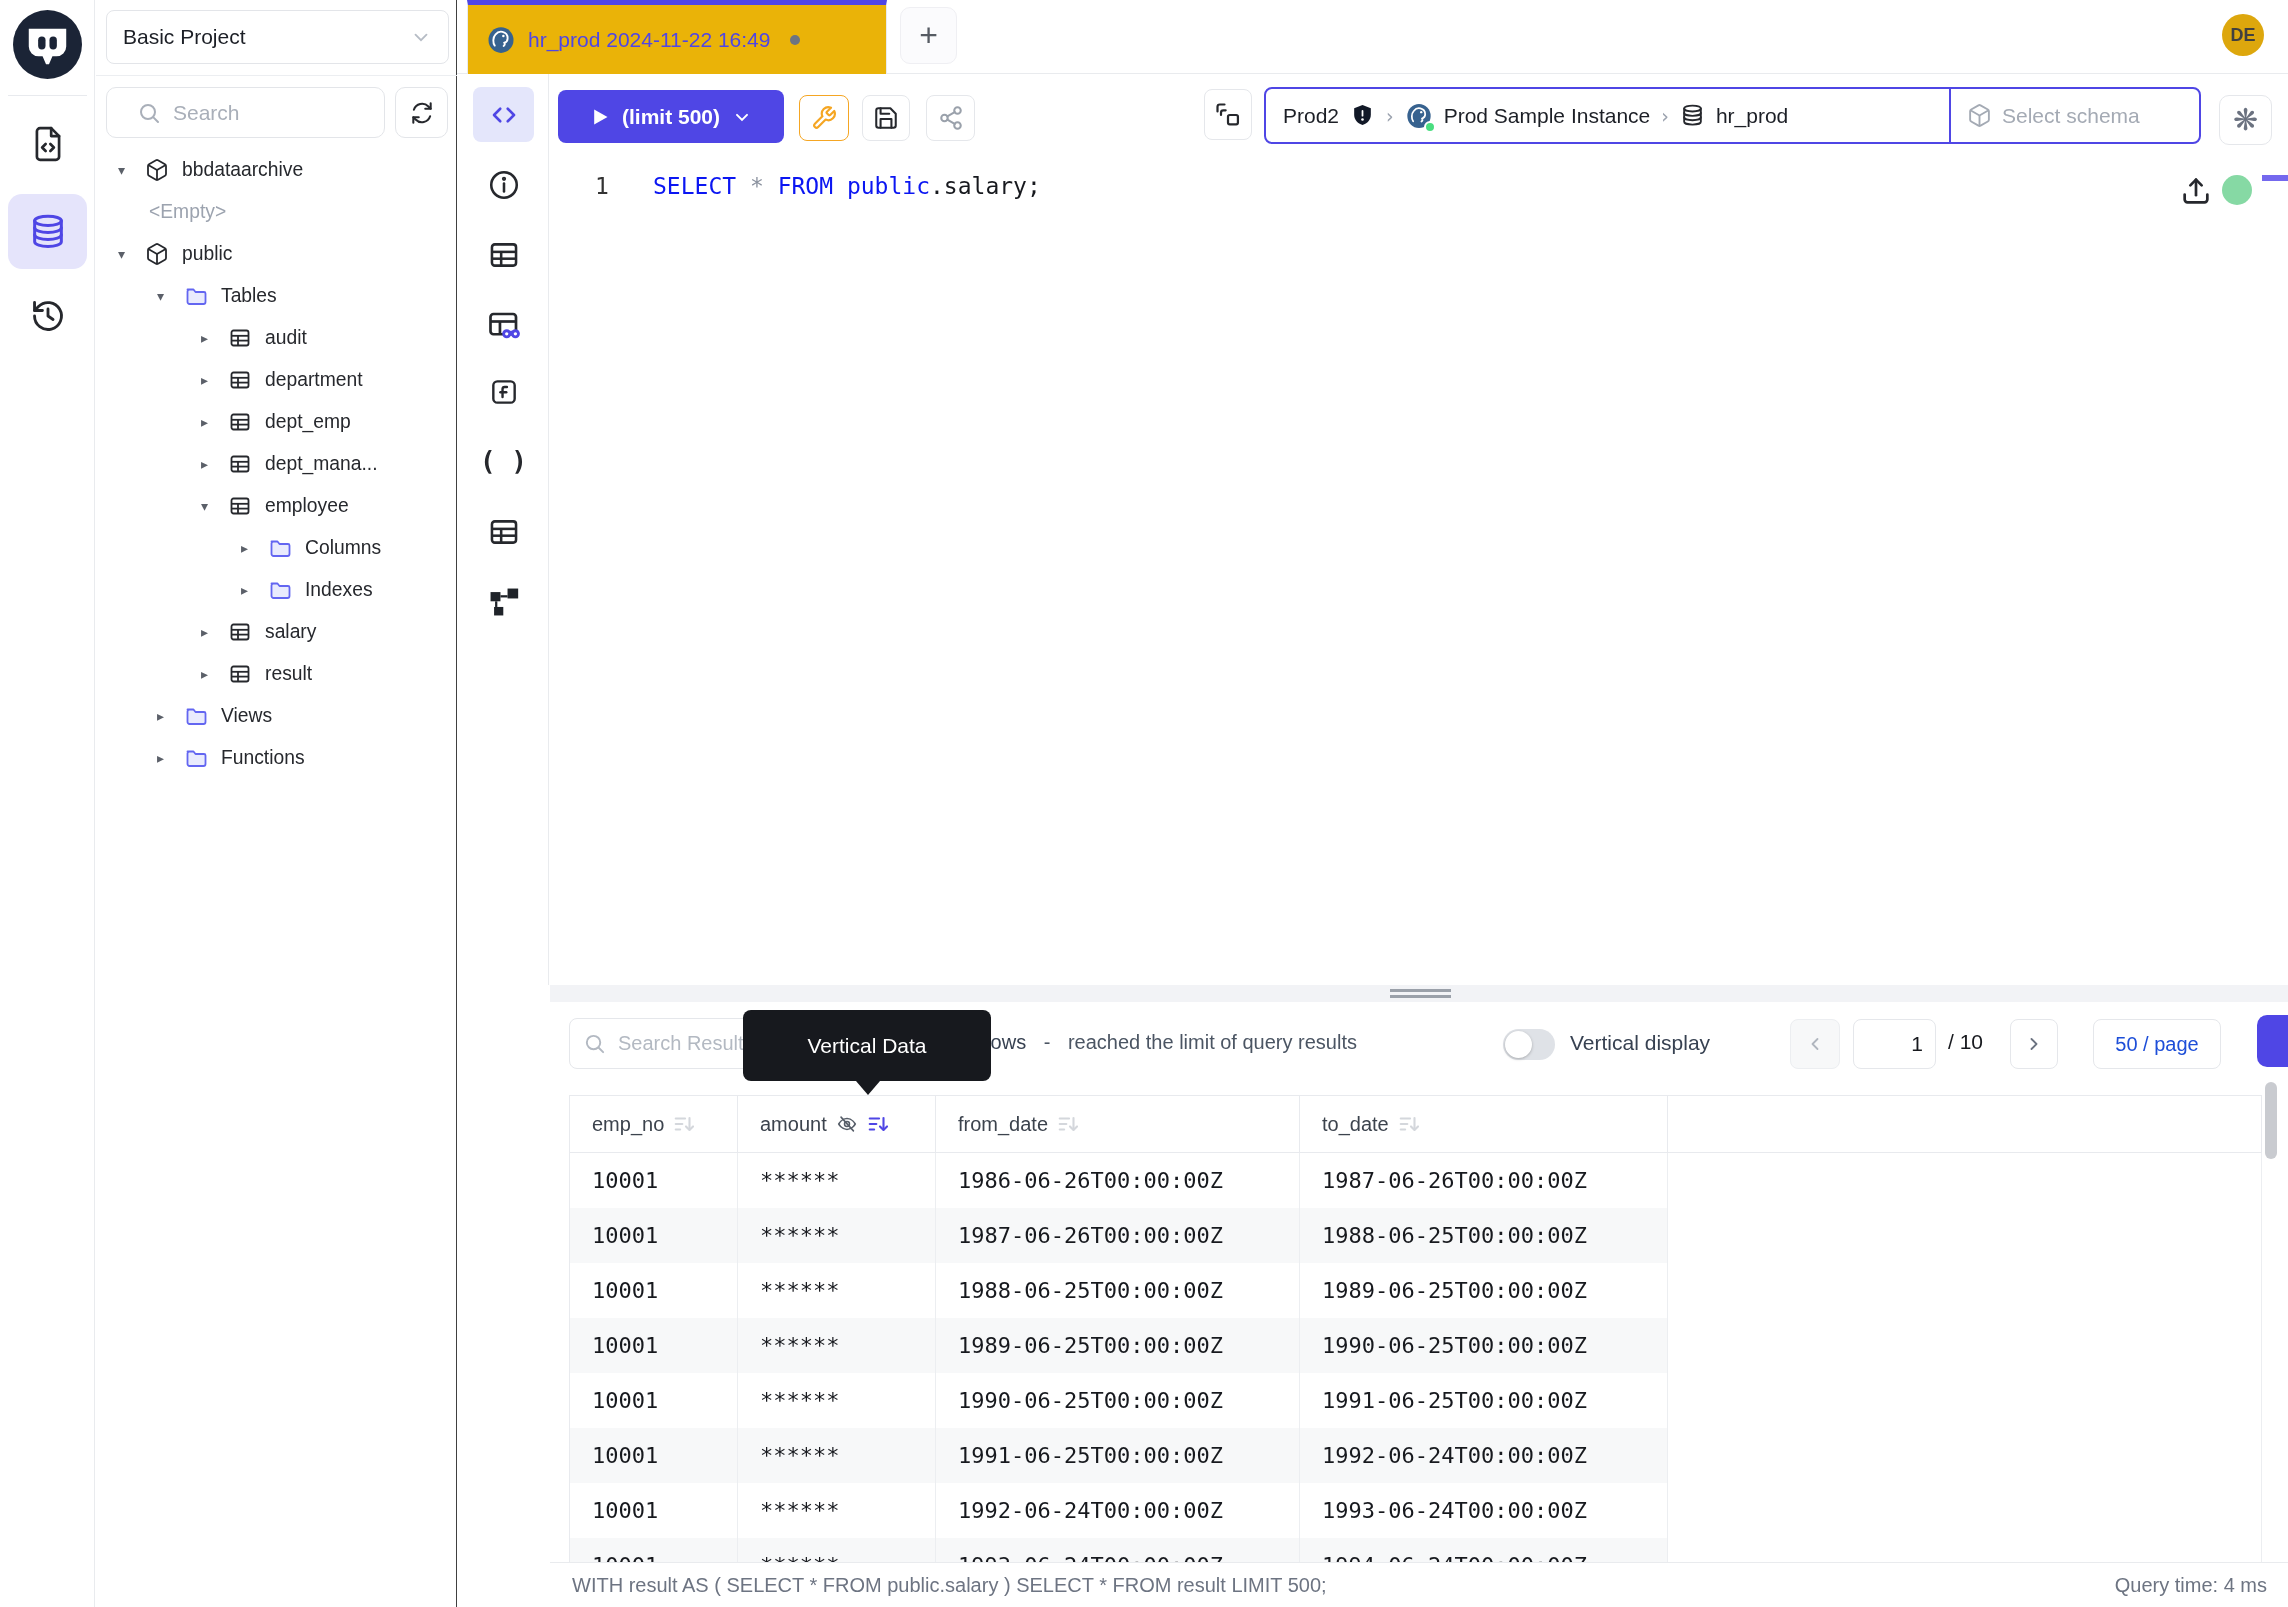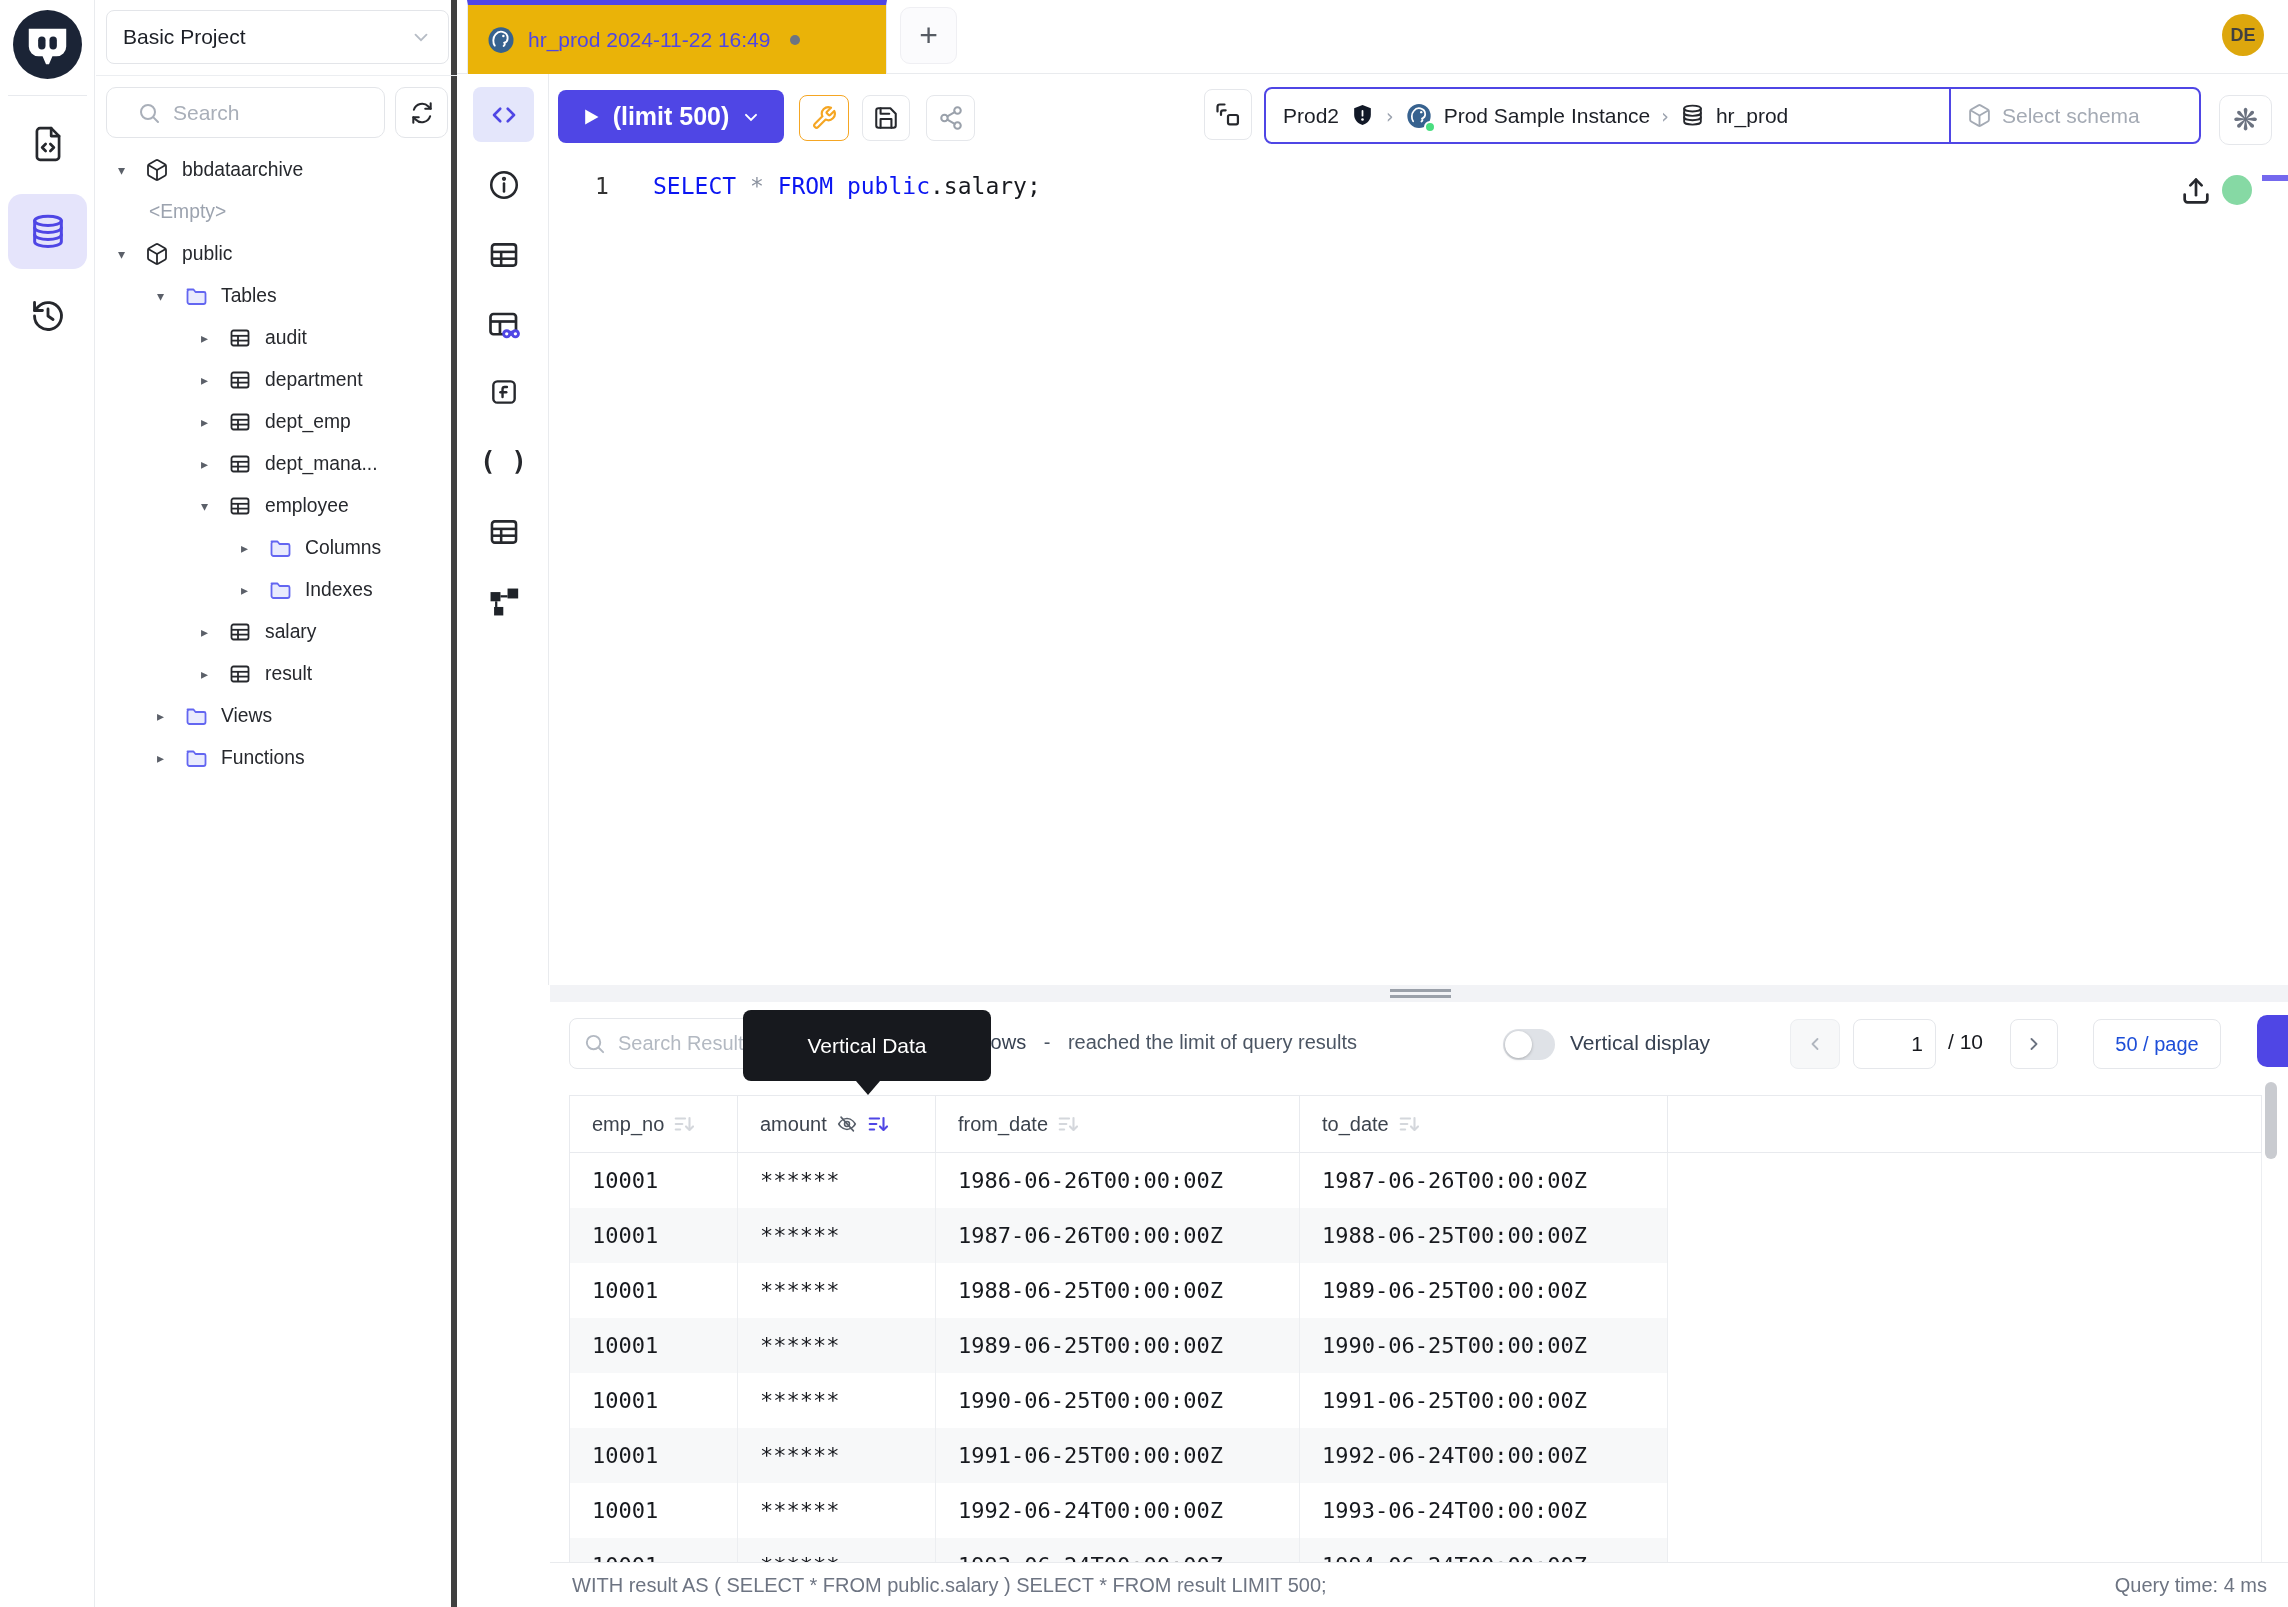--- a/index.html
+++ b/index.html
@@ -10,21 +10,21 @@
   .ic{display:flex;align-items:center;justify-content:center;flex:none;}
 
   
   .rail{position:absolute;left:0;top:0;width:95px;height:100%;background:#fff;border-right:1px solid #e9ebee;}
   .logo{position:absolute;left:13px;top:10px;width:69px;height:69px;}
   .rail-div{position:absolute;left:8px;top:95px;width:79px;height:1px;background:#e8eaee;}
   .rail-btn{position:absolute;left:8px;width:79px;height:75px;display:flex;align-items:center;justify-content:center;border-radius:14px;}
   .rail-btn.active{background:#e5e4fb;}
 
   
-  .sidebar{position:absolute;left:96px;top:0;width:361px;height:100%;background:#fff;border-right:6px solid #404040;}
+  .sidebar{position:absolute;left:96px;top:0;width:361px;height:100%;background:#fff;border-right:1px solid #404040;}
   .project-select{position:absolute;left:10px;top:10px;width:343px;height:54px;border:1px solid #e3e5e9;border-radius:8px;
       display:flex;align-items:center;padding:0 16px;font-size:21px;color:#1c1f26;background:#fff;}
   .sb-div{position:absolute;left:0;top:75px;width:361px;height:1px;background:#eceef1;}
   .search-box{position:absolute;left:10px;top:87px;width:279px;height:51px;border:1px solid #e3e5e9;border-radius:10px;
       display:flex;align-items:center;gap:10px;padding:0 30px;background:#fff;}
   .search-box input{border:none;outline:none;font-size:21px;color:#374151;width:100%;font-family:"Liberation Sans",sans-serif;}
   .search-box input::placeholder{color:#a9afb9;}
   .refresh-btn{position:absolute;left:299px;top:87px;width:53px;height:51px;border:1px solid #e3e5e9;border-radius:10px;
       display:flex;align-items:center;justify-content:center;background:#fff;}
   #tree{position:absolute;left:0;top:149px;width:361px;}
@@ -45,21 +45,21 @@
       display:flex;align-items:center;justify-content:center;font-size:32px;color:#565b63;font-weight:300;}
   .avatar{position:absolute;right:25px;top:14px;width:42px;height:42px;border-radius:50%;background:#dda70d;color:#404040;
       font-weight:700;font-size:18px;display:flex;align-items:center;justify-content:center;}
 
   .code-toggle{position:absolute;left:16px;top:87px;width:61px;height:55px;background:#e4e6fb;border-radius:8px;
       display:flex;align-items:center;justify-content:center;}
   .strip-border{position:absolute;left:91px;top:74px;width:1px;height:911px;background:#e9ebee;}
   .strip-icon{position:absolute;left:14px;width:65px;height:40px;display:flex;align-items:center;justify-content:center;}
 
   .run-btn{position:absolute;left:101px;top:90px;width:226px;height:53px;background:#4f46e5;border-radius:8px;
-      display:flex;align-items:center;justify-content:center;gap:12px;color:#fff;font-size:25px;font-weight:600;}
+      display:flex;align-items:center;justify-content:center;gap:12px;color:#fff;font-size:21px;font-weight:600;}
   .tool-btn{position:absolute;top:95px;height:46px;border:1px solid #e5e7eb;border-radius:8px;background:#fff;
       display:flex;align-items:center;justify-content:center;}
   .wrench-btn{left:342px;width:50px;border:1.5px solid #f5a623;}
   .save-btn{left:405px;width:48px;}
   .share-btn{left:469px;width:49px;}
   .connect-btn{position:absolute;left:747px;top:89px;width:48px;height:51px;border:1px solid #e5e7eb;border-radius:8px;
       background:#fff;display:flex;align-items:center;justify-content:center;}
   .bc-pill{position:absolute;left:807px;top:87px;width:937px;height:57px;border:2px solid #4f46e5;border-radius:8px;
       display:flex;align-items:stretch;background:#fff;}
   .bc-main{display:flex;align-items:center;gap:11px;padding:0 17px;font-size:21px;color:#1c1f26;flex:1;white-space:nowrap;}

